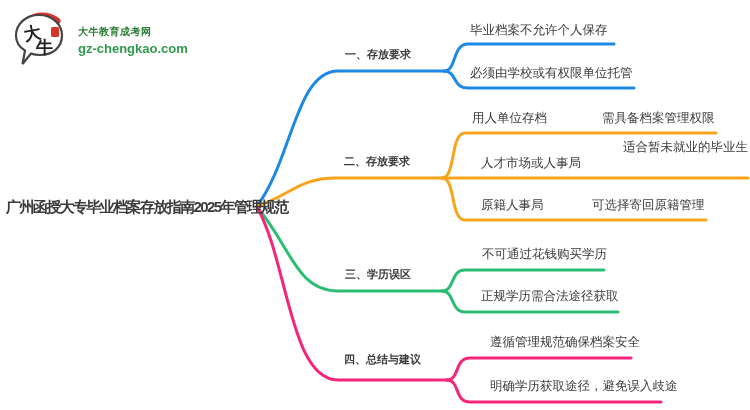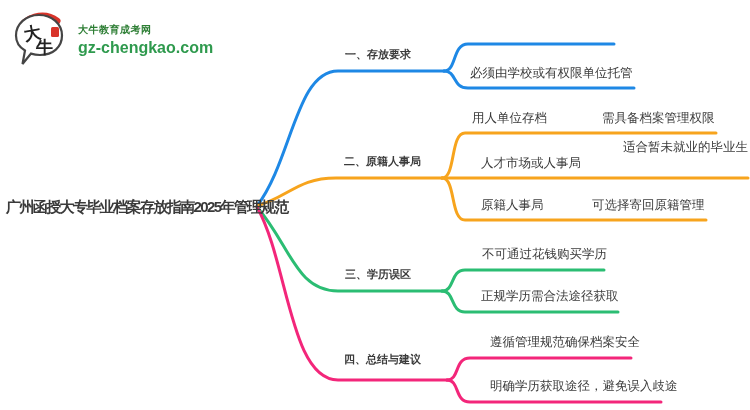--- a/index.html
+++ b/index.html
@@ -11,21 +11,21 @@
   .connectors{position:absolute;left:0;top:0;z-index:0;}
   .label{
     position:absolute;z-index:2;white-space:nowrap;
     color:#3b3b3b;font-size:12.5px;line-height:15px;
   }
   .root-label{font-weight:bold;font-size:15px;letter-spacing:-1.6px;color:#3a3a3a;}
   .branch-label{font-weight:bold;font-size:11px;}
   .logo{position:absolute;left:10px;top:10px;z-index:3;display:flex;align-items:center;}
   .logo-text{margin-left:6px;}
   .site-name{font-size:10px;font-weight:bold;color:#2d7e34;letter-spacing:0.5px;}
-  .site-domain{font-size:16px;font-weight:bold;color:#2f9a4e;margin-top:2px;}
+  .site-domain{font-size:13px;font-weight:bold;color:#2f9a4e;margin-top:2px;}
 </style>
 </head>
 <body>
 
 <div id="stage">
 
   <svg class="connectors" width="750" height="410" viewBox="0 0 750 410">
     <g fill="none" stroke-width="3" stroke-linecap="round" stroke="#1E88E5">
       <path d="M257,206 C292,160 296,71 338,71 H444"></path>
       <path d="M444,71 C457,71 452,44 468,44 H614"></path>
@@ -59,23 +59,24 @@
     </svg>
     <div class="logo-text">
       <div class="site-name">大牛教育成考网</div>
       <div class="site-domain">gz-chengkao.com</div>
     </div>
   </div>
 
   <div class="label root-label" style="left:6px;top:199px;">广州函授大专毕业档案存放指南2025年管理规范</div>
 
   <div class="label branch-label" style="left:345px;top:47px;">一、存放要求</div>
+  <div class="label" style="left:470px;top:23px;">毕业档案不允许个人保存</div>
   <div class="label" style="left:470px;top:66px;">必须由学校或有权限单位托管</div>
 
-  <div class="label branch-label" style="left:344px;top:154px;">二、原籍人事局</div>
+  <div class="label branch-label" style="left:344px;top:154px;">二、存放要求</div>
   <div class="label" style="left:472px;top:111px;">用人单位存档</div>
   <div class="label" style="left:602px;top:111px;">需具备档案管理权限</div>
   <div class="label" style="left:481px;top:156px;">人才市场或人事局</div>
   <div class="label" style="left:623px;top:140px;">适合暂未就业的毕业生</div>
   <div class="label" style="left:481px;top:198px;">原籍人事局</div>
   <div class="label" style="left:592px;top:198px;">可选择寄回原籍管理</div>
 
   <div class="label branch-label" style="left:345px;top:267px;">三、学历误区</div>
   <div class="label" style="left:482px;top:247px;">不可通过花钱购买学历</div>
   <div class="label" style="left:481px;top:289px;">正规学历需合法途径获取</div>

